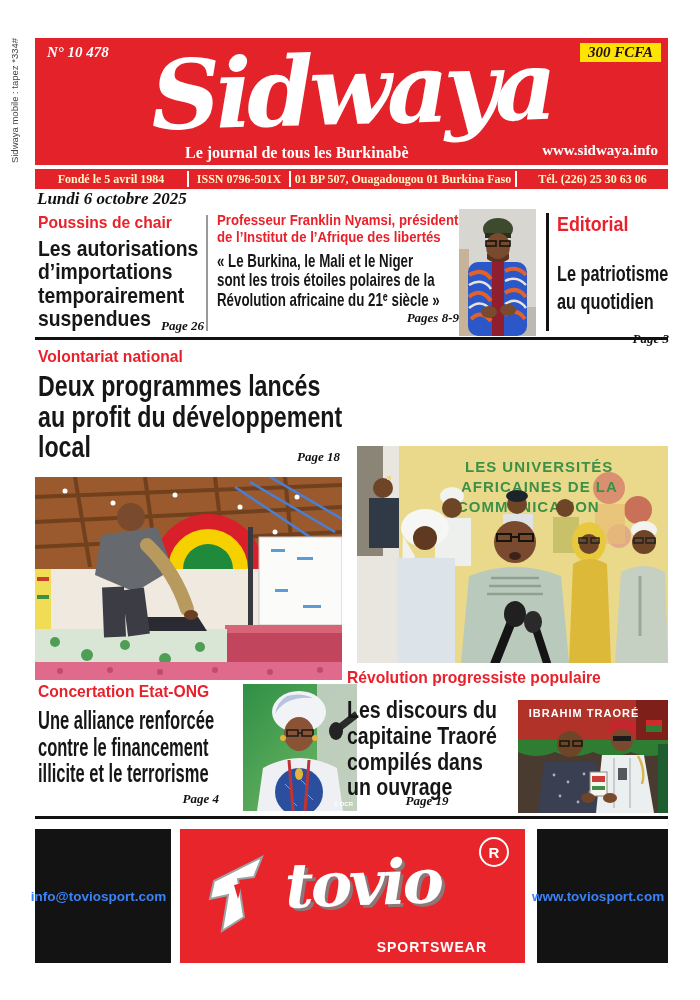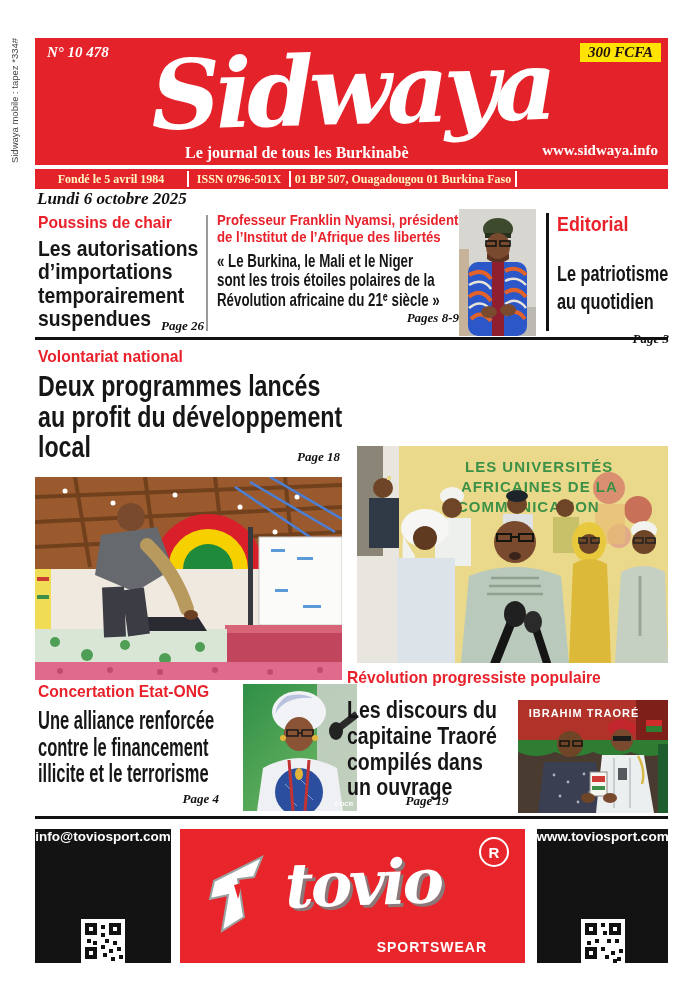--- a/index.html
+++ b/index.html
@@ -39,22 +39,22 @@
   .hl-vol{font-size:29px;} .hl-vol .ln{transform:scaleX(.80);}
   .hl-uaco{font-size:29px;} .hl-uaco .ln{transform:scaleX(.80);}
   .hl-con{font-size:25px;} .hl-con .ln{transform:scaleX(.66);}
   .hl-rev{font-size:23px;line-height:1.12;} .hl-rev .ln{transform:scaleX(.85);}
 
   .vline{width:2px;background:#9a9a9a;}
   .vline-b{width:2.5px;background:#111;}
   .hrule{height:3px;background:#111;}
 
   
-  .adpanel{background:#131313;color:#ffffff;display:flex;flex-direction:column;
-           align-items:center;justify-content:space-between;gap:9px;}
+  .adpanel{background:#131313;color:#3b82f6;display:flex;flex-direction:row;
+           align-items:center;justify-content:center;gap:9px;}
   .adpanel .adtxt{font:700 13.5px "Liberation Sans",sans-serif;}
   .adred{background:#e8252b;}
   .tovio{color:#fff;font:italic 900 62px "DejaVu Serif",serif;letter-spacing:-3px;
          text-shadow:3px 3px 0 rgba(125,135,135,.85);transform:rotate(-2deg);}
   .sportswear{position:absolute;right:38px;bottom:8px;color:#fff;
          font:700 14px "Liberation Sans",sans-serif;letter-spacing:1px;}
   .regmark{position:absolute;top:8px;right:16px;width:26px;height:26px;border:2.5px solid #fff;
          border-radius:50%;color:#fff;font:700 15px "Liberation Sans",sans-serif;
          display:flex;align-items:center;justify-content:center;}
   .photo{display:block;}
@@ -74,20 +74,21 @@
     <div class="abs website">www.sidwaya.info</div>
   </div>
 
   <div class="abs infobar">
     <div class="cell" style="width:152px">Fondé le 5 avril 1984</div>
     <div class="sep"></div>
     <div class="cell" style="width:100px">ISSN 0796-501X</div>
     <div class="sep"></div>
     <div class="cell" style="width:224px">01 BP 507, Ouagadougou 01 Burkina Faso</div>
     <div class="sep"></div>
+    <div class="cell" style="flex:1">Tél. (226) 25 30 63 06</div>
   </div>
 
   <div class="abs dateline">Lundi 6 octobre 2025</div>
 
   <div class="abs" style="left:38px;top:213px;width:166px;">
     <div class="kick k-std">Poussins de chair</div>
     <div class="hl hl-a" style="margin-top:4px">
       <div class="ln">Les autorisations</div>
       <div class="ln">d’importations</div>
       <div class="ln">temporairement</div>

